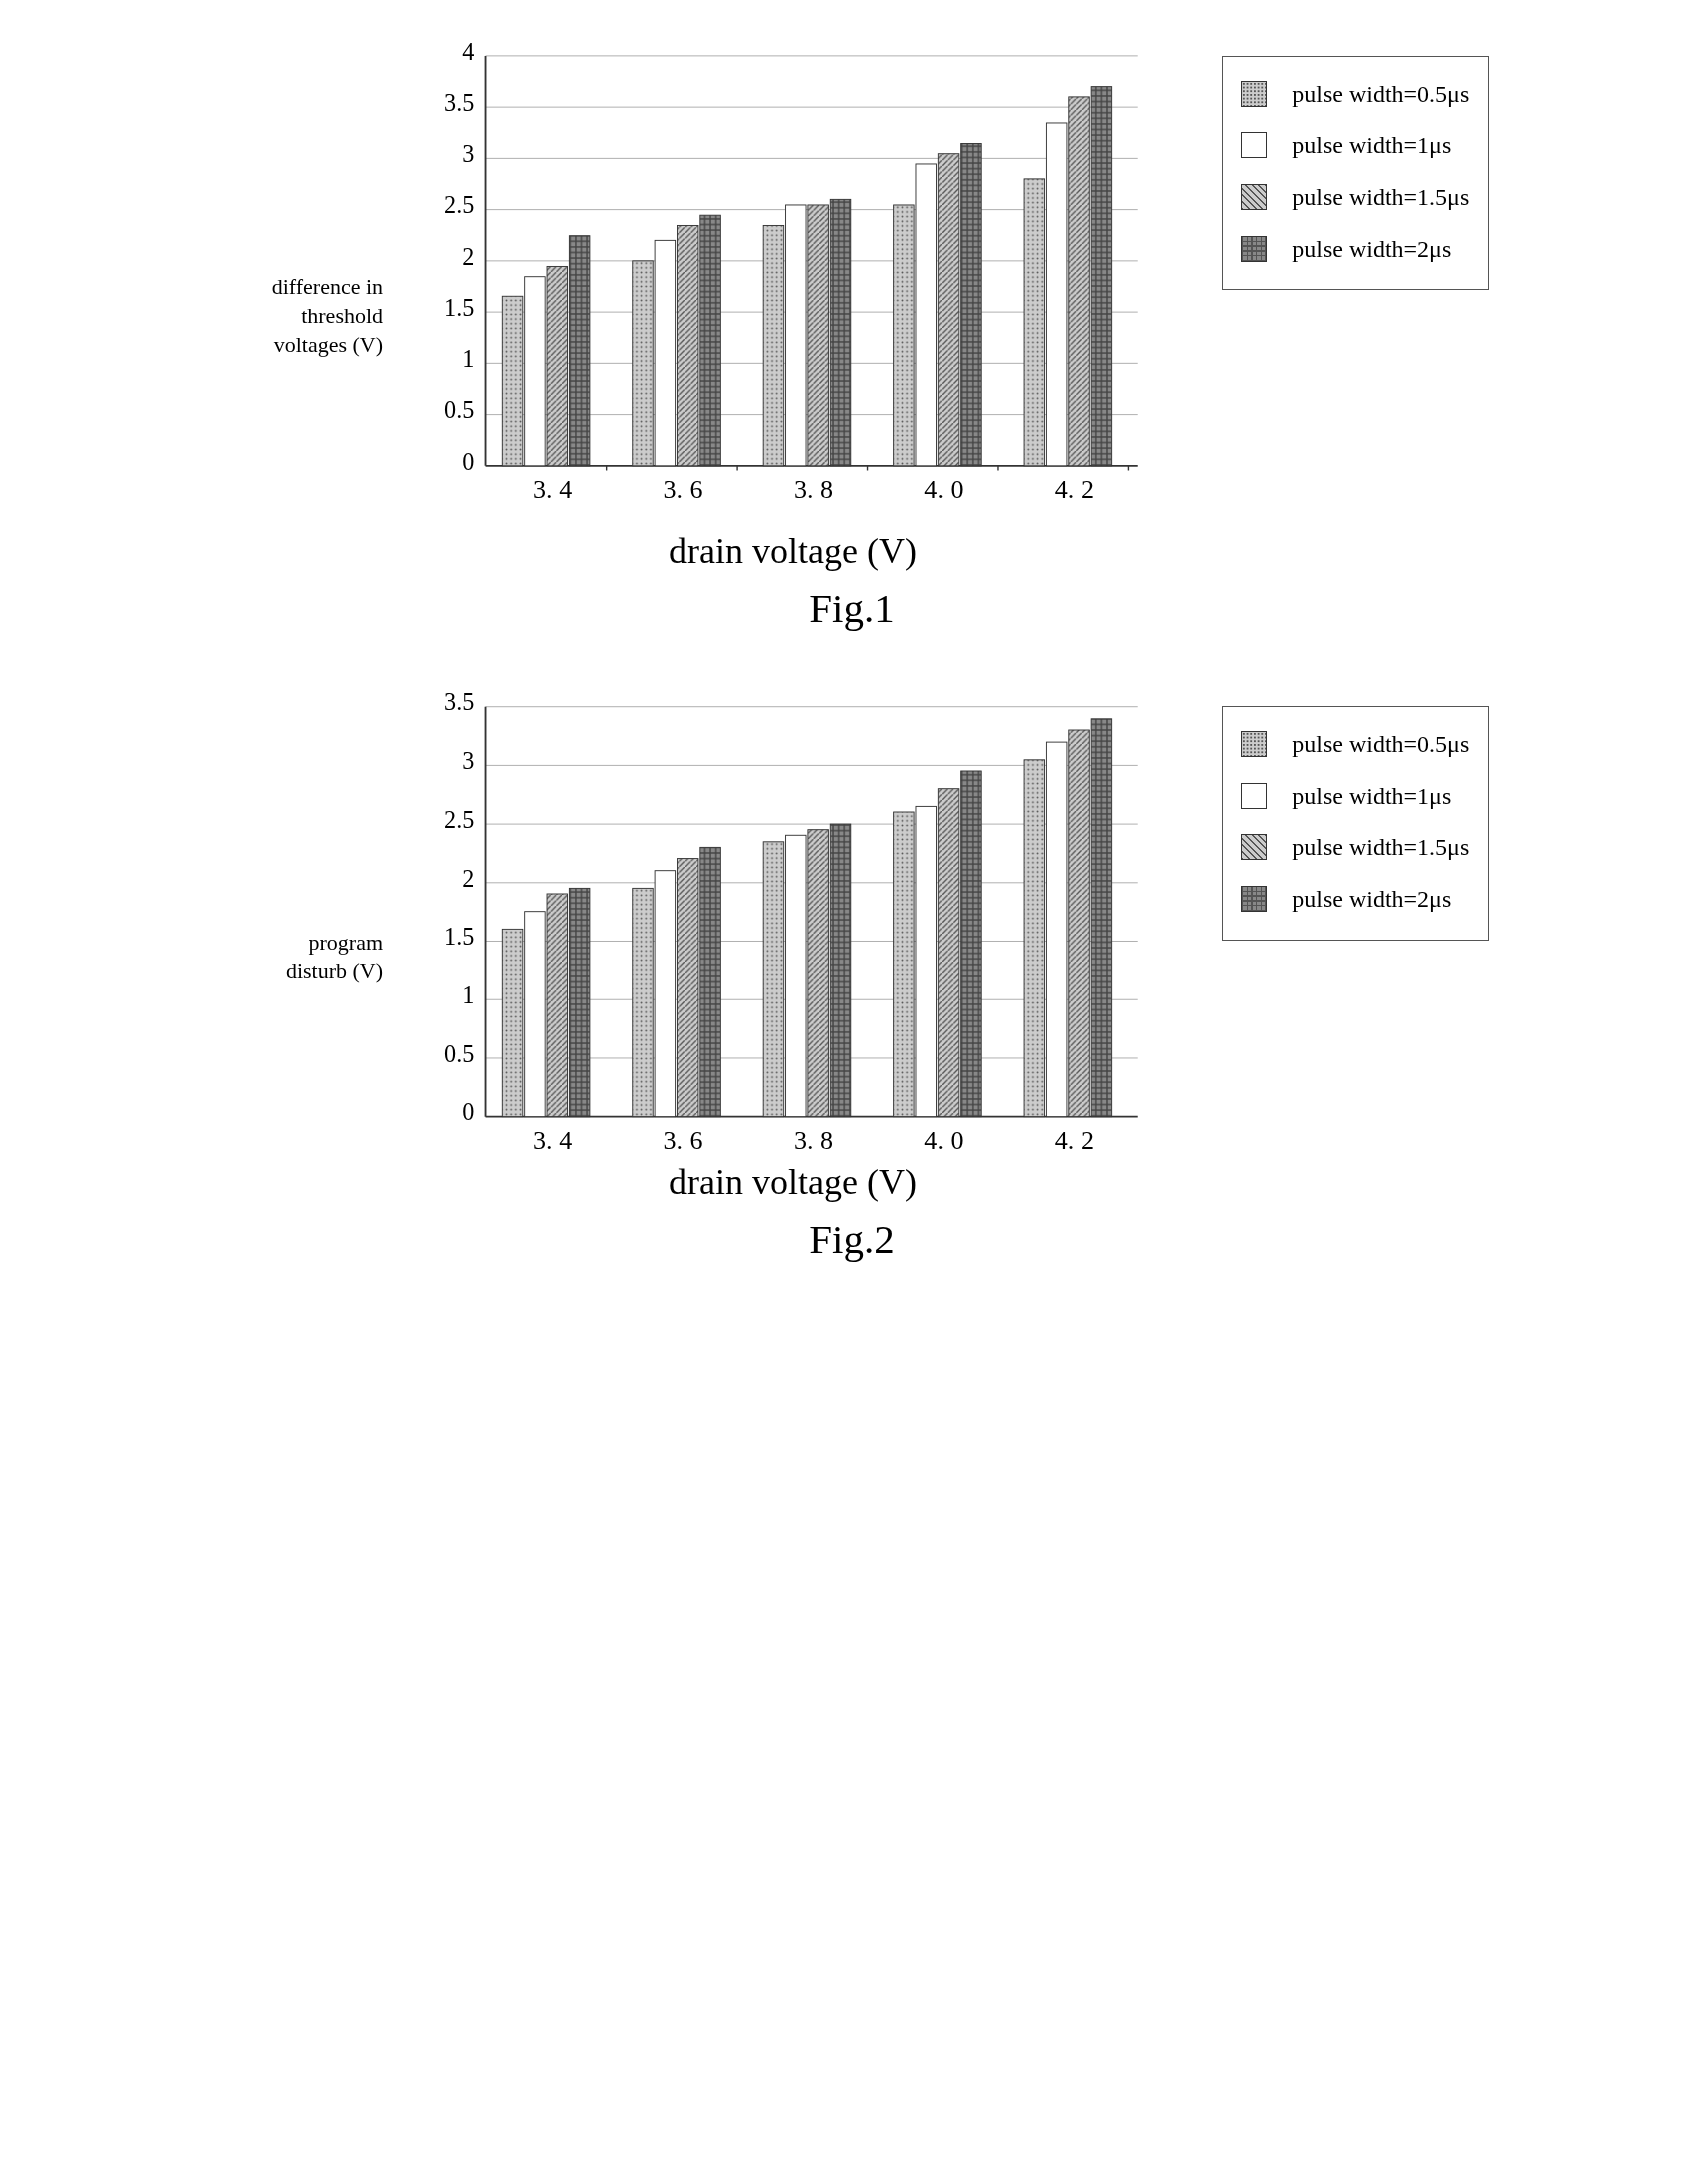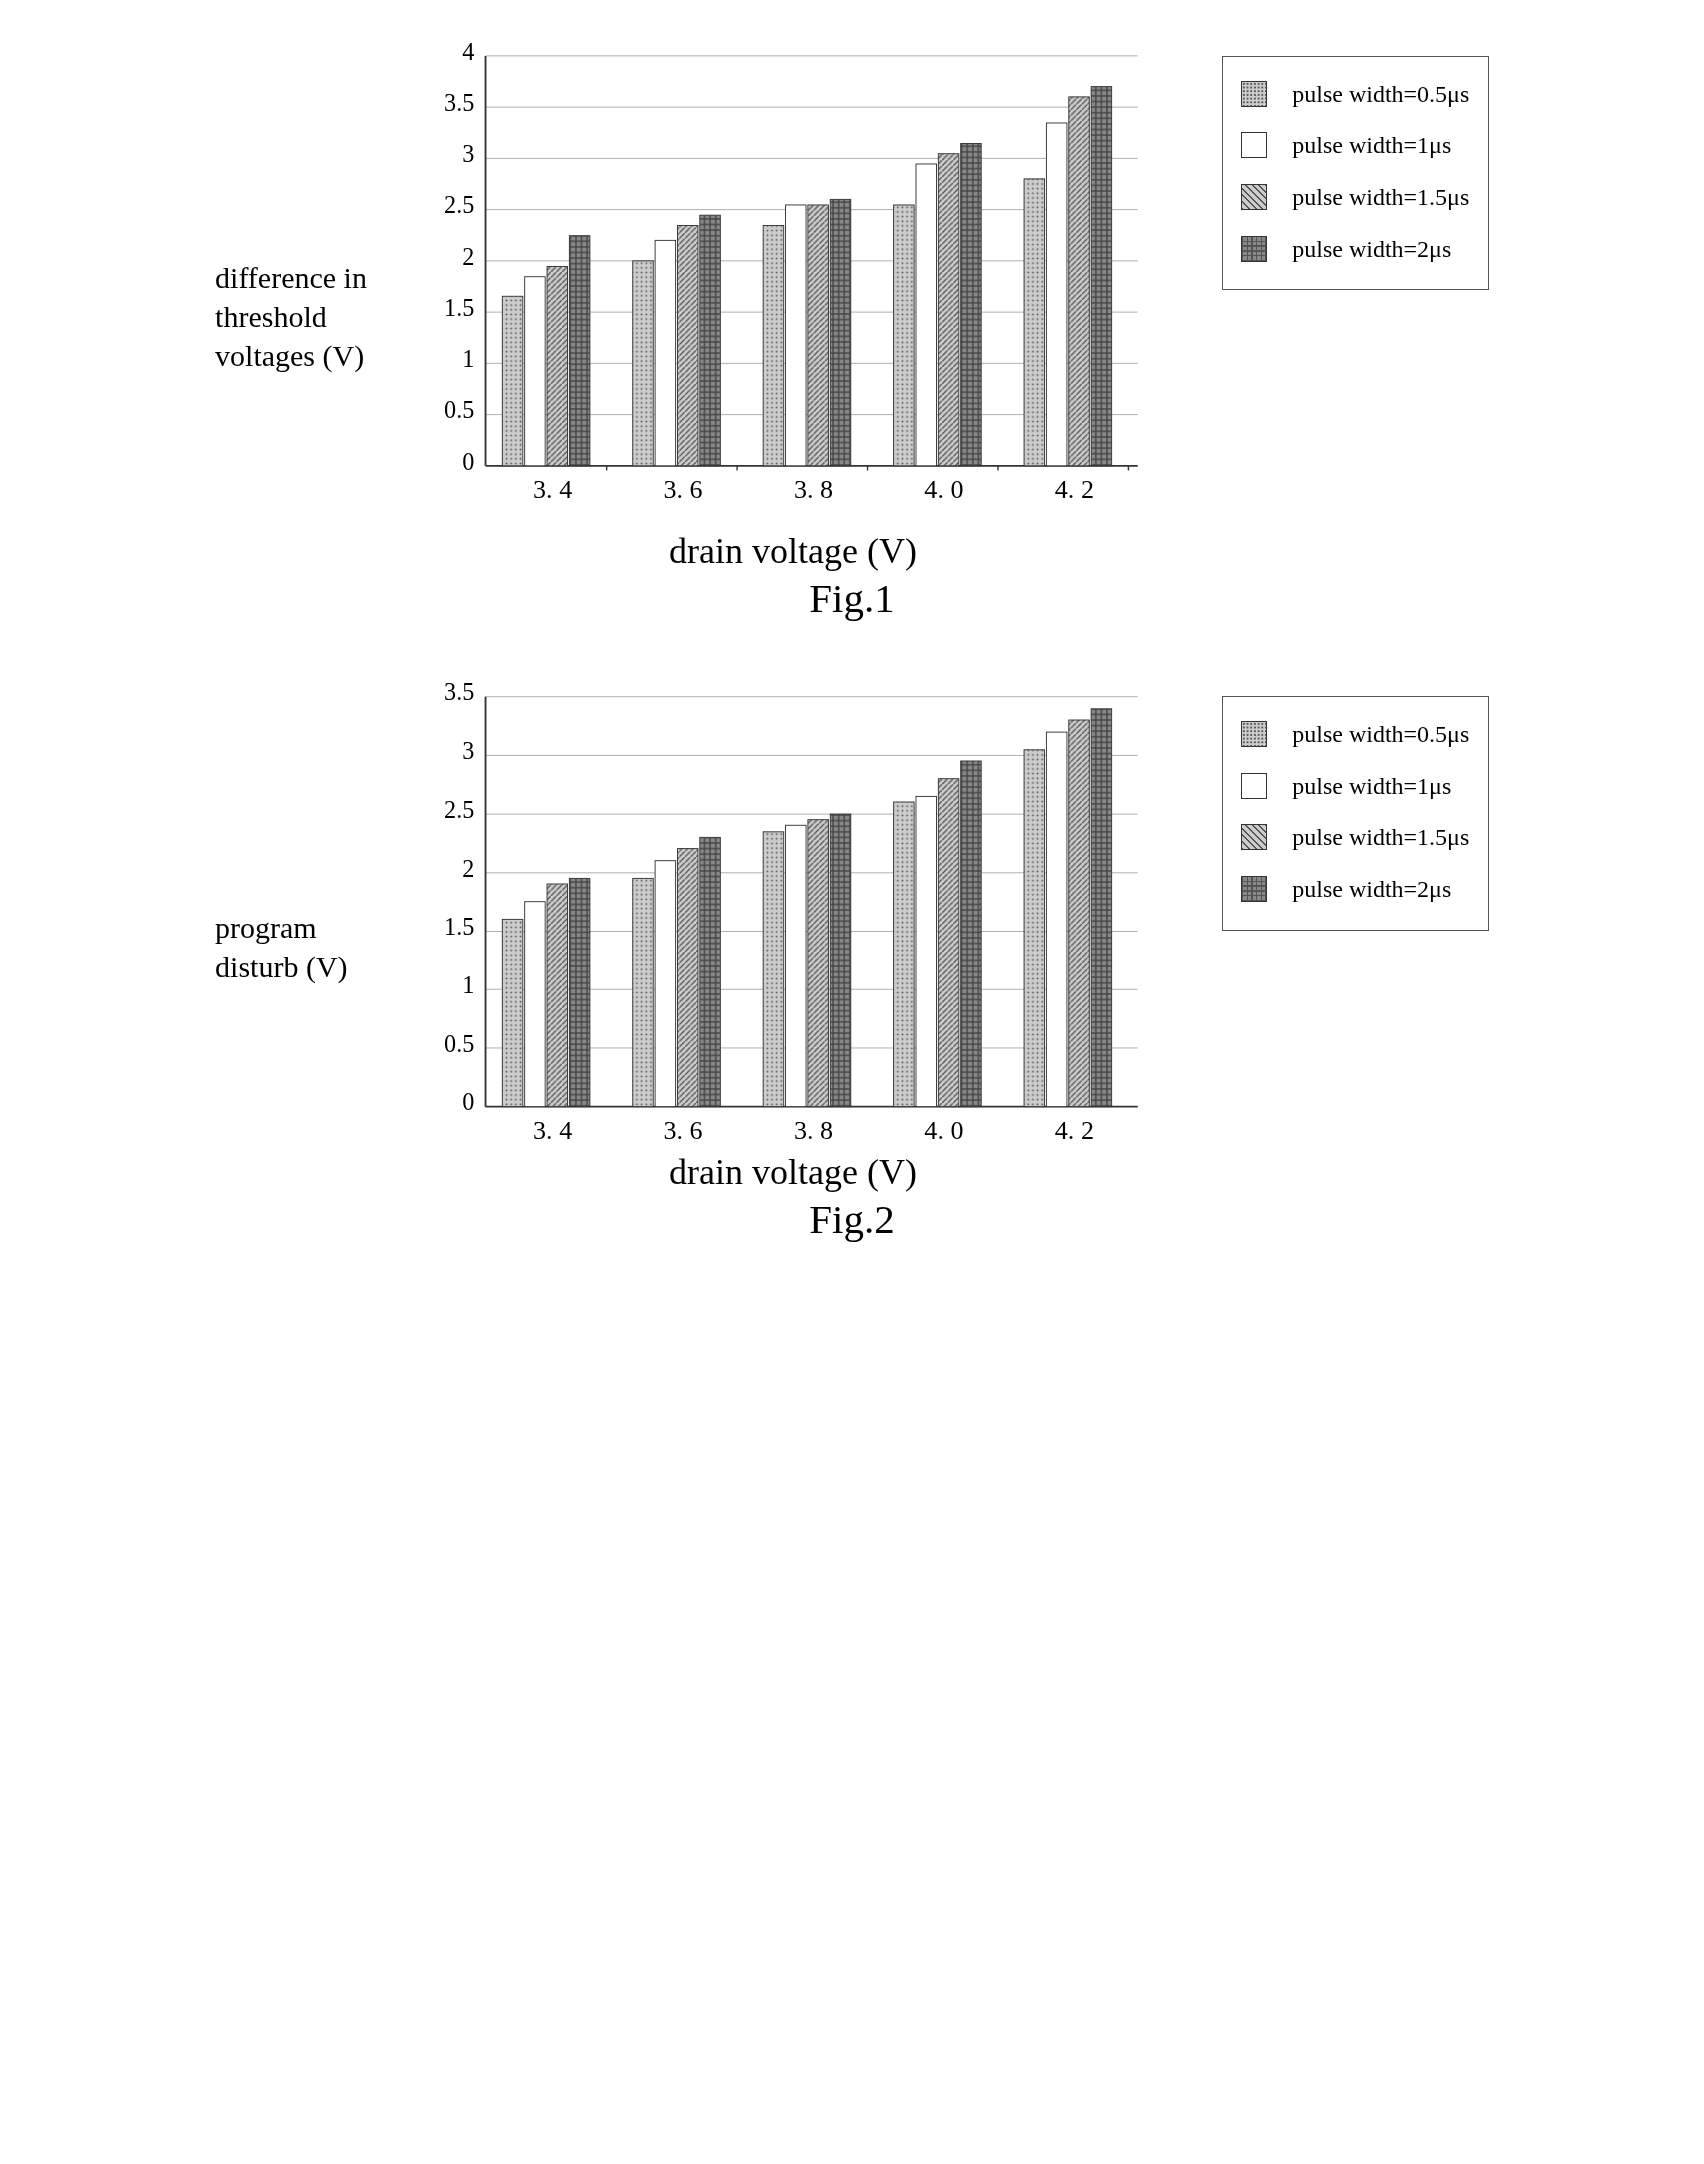--- a/index.html
+++ b/index.html
@@ -22,22 +22,22 @@
       max-width: 1305px;
     }
     .chart-wrapper {
       display: flex;
       align-items: center;
       justify-content: center;
       width: 100%;
       gap: 28px;
     }
     .y-label {
-      font-size: 30px;
-      text-align: left;
+      font-size: 22px;
+      text-align: right;
       line-height: 1.3;
       width: 168px;
       flex-shrink: 0;
       margin-top: 24px;
     }
     .chart-area {
       display: flex;
       flex-direction: column;
       align-items: center;
     }
@@ -63,21 +63,21 @@
       border: 1.4px solid #333;
       flex-shrink: 0;
     }
     .x-label {
       font-size: 36px;
       margin-top: 7.5px;
       text-align: center;
     }
     .fig-caption {
       font-size: 41px;
-      margin-top: 2px;
+      margin-top: 12px;
       text-align: center;
     }
 
     
     .pat-dots {
       background-color: #ccc;
       background-image: radial-gradient(circle, #555 0.9px, transparent 0.9px);
       background-size: 3.7px 3.7px;
     }
     .pat-white {

